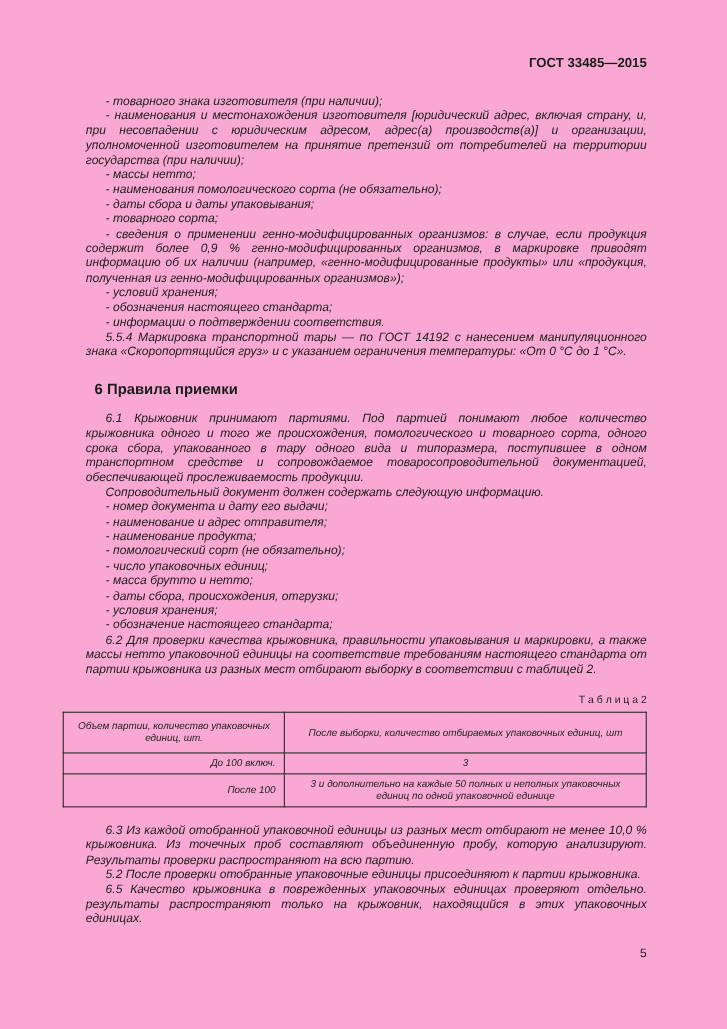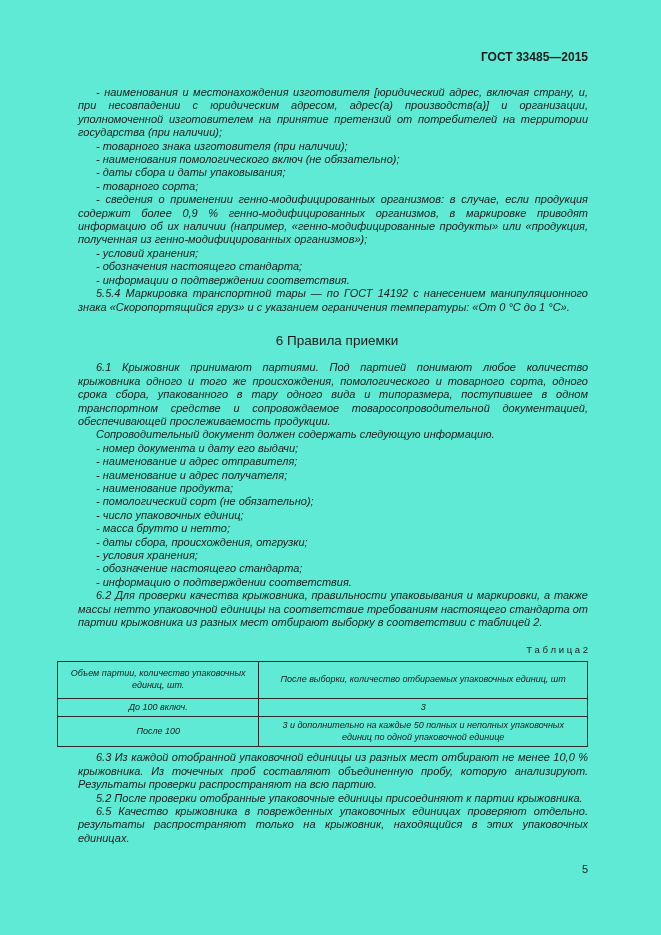--- a/index.html
+++ b/index.html
@@ -12,21 +12,21 @@
   body {
     background: #d6d6d6;
     font-family: "Liberation Sans", sans-serif;
     color: #1c1c1c;
   }
   .page {
     box-sizing: border-box;
     width: 661px;
     height: 935px;
     padding: 50px 73px 0 78px;
-    background: #5eead4;
+    background: #f9a8d4;
     position: relative;
   }
   .doc-header {
     text-align: right;
     font-size: 12px;
     font-weight: bold;
     font-style: normal;
     margin-bottom: 22px;
   }
   .content {
@@ -34,55 +34,55 @@
     font-size: 11px;
     line-height: 13.4px;
     text-align: justify;
   }
   .para {
     margin: 0;
     text-indent: 18px;
   }
   .heading {
     font-style: normal;
-    font-weight: normal;
+    font-weight: bold;
     font-size: 13.5px;
     margin: 20px 0 14px 8px;
     text-indent: 0;
-    text-align: center;
+    text-align: left;
   }
   .table-label {
     font-style: normal;
     font-size: 9.5px;
     margin: 14px 0 4px -21px;
     text-align: right;
     text-indent: 0;
   }
   table.std-table {
     border-collapse: collapse;
     width: calc(100% + 21px);
     margin-left: -21px;
-    margin-bottom: 4px;
+    margin-bottom: 15px;
     font-size: 9px;
     line-height: 11.5px;
     font-style: italic;
   }
   table.std-table th,
   table.std-table td {
     border: 1px solid #2b2b2b;
     padding: 3px 8px;
     vertical-align: middle;
   }
   table.std-table th {
     font-weight: normal;
     text-align: center;
     height: 30px;
   }
   table.std-table td.c1 {
-    text-align: center;
+    text-align: right;
     width: 38%;
   }
   table.std-table td.c2 {
     text-align: center;
     width: 62%;
   }
   .page-number {
     font-style: normal;
     font-size: 11px;
     text-align: right;
@@ -92,44 +92,43 @@
 </head>
 <body>
 
 <div class="page">
 
   <div class="doc-header">ГОСТ 33485—2015</div>
 
   <div class="content">
 
     <div id="blocks-before">
+        <p class="para">- товарного знака изготовителя (при наличии);</p>
         <p class="para">- наименования и местонахождения изготовителя [юридический адрес, включая страну, и, при несовпадении с юридическим адресом, адрес(а) производств(а)] и организации, уполномоченной изготовителем на принятие претензий от потребителей на территории государства (при наличии);</p>
-        <p class="para">- товарного знака изготовителя (при наличии);</p>
-        <p class="para">- наименования помологического включ (не обязательно);</p>
+        <p class="para">- массы нетто;</p>
+        <p class="para">- наименования помологического сорта (не обязательно);</p>
         <p class="para">- даты сбора и даты упаковывания;</p>
         <p class="para">- товарного сорта;</p>
         <p class="para">- сведения о применении генно-модифицированных организмов: в случае, если продукция содержит более 0,9 % генно-модифицированных организмов, в маркировке приводят информацию об их наличии (например, «генно-модифицированные продукты» или «продукция, полученная из генно-модифицированных организмов»);</p>
         <p class="para">- условий хранения;</p>
         <p class="para">- обозначения настоящего стандарта;</p>
         <p class="para">- информации о подтверждении соответствия.</p>
         <p class="para">5.5.4 Маркировка транспортной тары — по ГОСТ 14192 с нанесением манипуляционного знака «Скоропортящийся груз» и с указанием ограничения температуры: «От 0 °С до 1 °С».</p>
         <h2 class="heading">6 Правила приемки</h2>
         <p class="para">6.1 Крыжовник принимают партиями. Под партией понимают любое количество крыжовника одного и того же происхождения, помологического и товарного сорта, одного срока сбора, упакованного в тару одного вида и типоразмера, поступившее в одном транспортном средстве и сопровождаемое товаросопроводительной документацией, обеспечивающей прослеживаемость продукции.</p>
         <p class="para">Сопроводительный документ должен содержать следующую информацию.</p>
         <p class="para">- номер документа и дату его выдачи;</p>
         <p class="para">- наименование и адрес отправителя;</p>
-        <p class="para">- наименование и адрес получателя;</p>
         <p class="para">- наименование продукта;</p>
         <p class="para">- помологический сорт (не обязательно);</p>
         <p class="para">- число упаковочных единиц;</p>
         <p class="para">- масса брутто и нетто;</p>
         <p class="para">- даты сбора, происхождения, отгрузки;</p>
         <p class="para">- условия хранения;</p>
         <p class="para">- обозначение настоящего стандарта;</p>
-        <p class="para">- информацию о подтверждении соответствия.</p>
         <p class="para">6.2 Для проверки качества крыжовника, правильности упаковывания и маркировки, а также массы нетто упаковочной единицы на соответствие требованиям настоящего стандарта от партии крыжовника из разных мест отбирают выборку в соответствии с таблицей 2.</p>
       </div>
 
     <p class="para table-label">Т а б л и ц а  2</p>
 
     <table class="std-table">
       <thead>
         <tr>
           <th>Объем партии, количество упаковочных единиц, шт.</th>
           <th>После выборки, количество отбираемых упаковочных единиц, шт</th>

